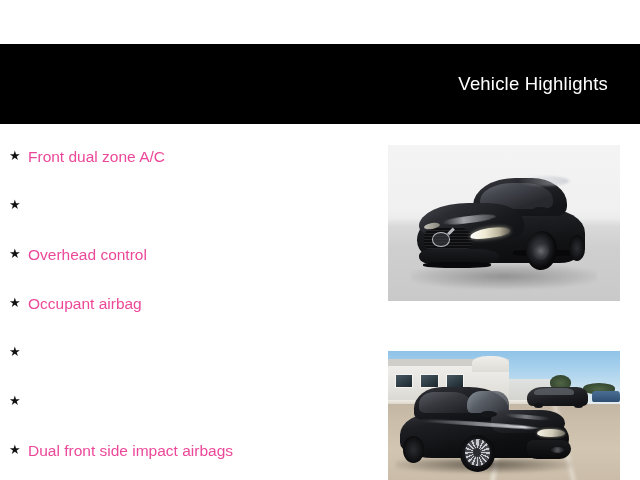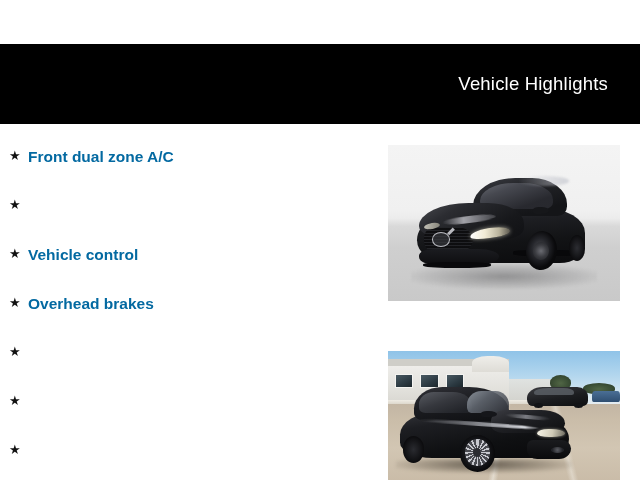--- a/index.html
+++ b/index.html
@@ -67,25 +67,24 @@
     width: 19px;
     flex: 0 0 19px;
     color: #111111;
     font-size: 13px;
     line-height: 1;
     text-align: left;
     position: relative;
     top: -1px;
   }
   .feature-label {
-    color: #0369a1;
+    color: #ec4899;
     font-size: 15.5px;
     line-height: 19px;
     white-space: nowrap;
-    font-weight: bold;
   }
 
   
   .photo {
     position: absolute;
     overflow: hidden;
   }
   .photo-1 {
     left: 388px;
     top: 101px;
@@ -402,34 +401,35 @@
   <ul class="feature-list">
     <li class="feature-item">
       <span class="bullet-star">★</span>
       <span class="feature-label">Front dual zone A/C</span>
     </li>
     <li class="feature-item">
       <span class="bullet-star">★</span>
     </li>
     <li class="feature-item">
       <span class="bullet-star">★</span>
-      <span class="feature-label">Vehicle control</span>
-    </li>
-    <li class="feature-item">
-      <span class="bullet-star">★</span>
-      <span class="feature-label">Overhead brakes</span>
-    </li>
-    <li class="feature-item">
-      <span class="bullet-star">★</span>
-    </li>
-    <li class="feature-item">
-      <span class="bullet-star">★</span>
-    </li>
-    <li class="feature-item">
-      <span class="bullet-star">★</span>
+      <span class="feature-label">Overhead control</span>
+    </li>
+    <li class="feature-item">
+      <span class="bullet-star">★</span>
+      <span class="feature-label">Occupant airbag</span>
+    </li>
+    <li class="feature-item">
+      <span class="bullet-star">★</span>
+    </li>
+    <li class="feature-item">
+      <span class="bullet-star">★</span>
+    </li>
+    <li class="feature-item">
+      <span class="bullet-star">★</span>
+      <span class="feature-label">Dual front side impact airbags</span>
     </li>
     <li class="feature-item">
       <span class="bullet-star">★</span>
     </li>
   </ul>
 
   <div class="photo photo-1">
     <div class="ph-inner">
       <div class="studio-bg"></div>
       <div class="studio-floor-shadow"></div>

